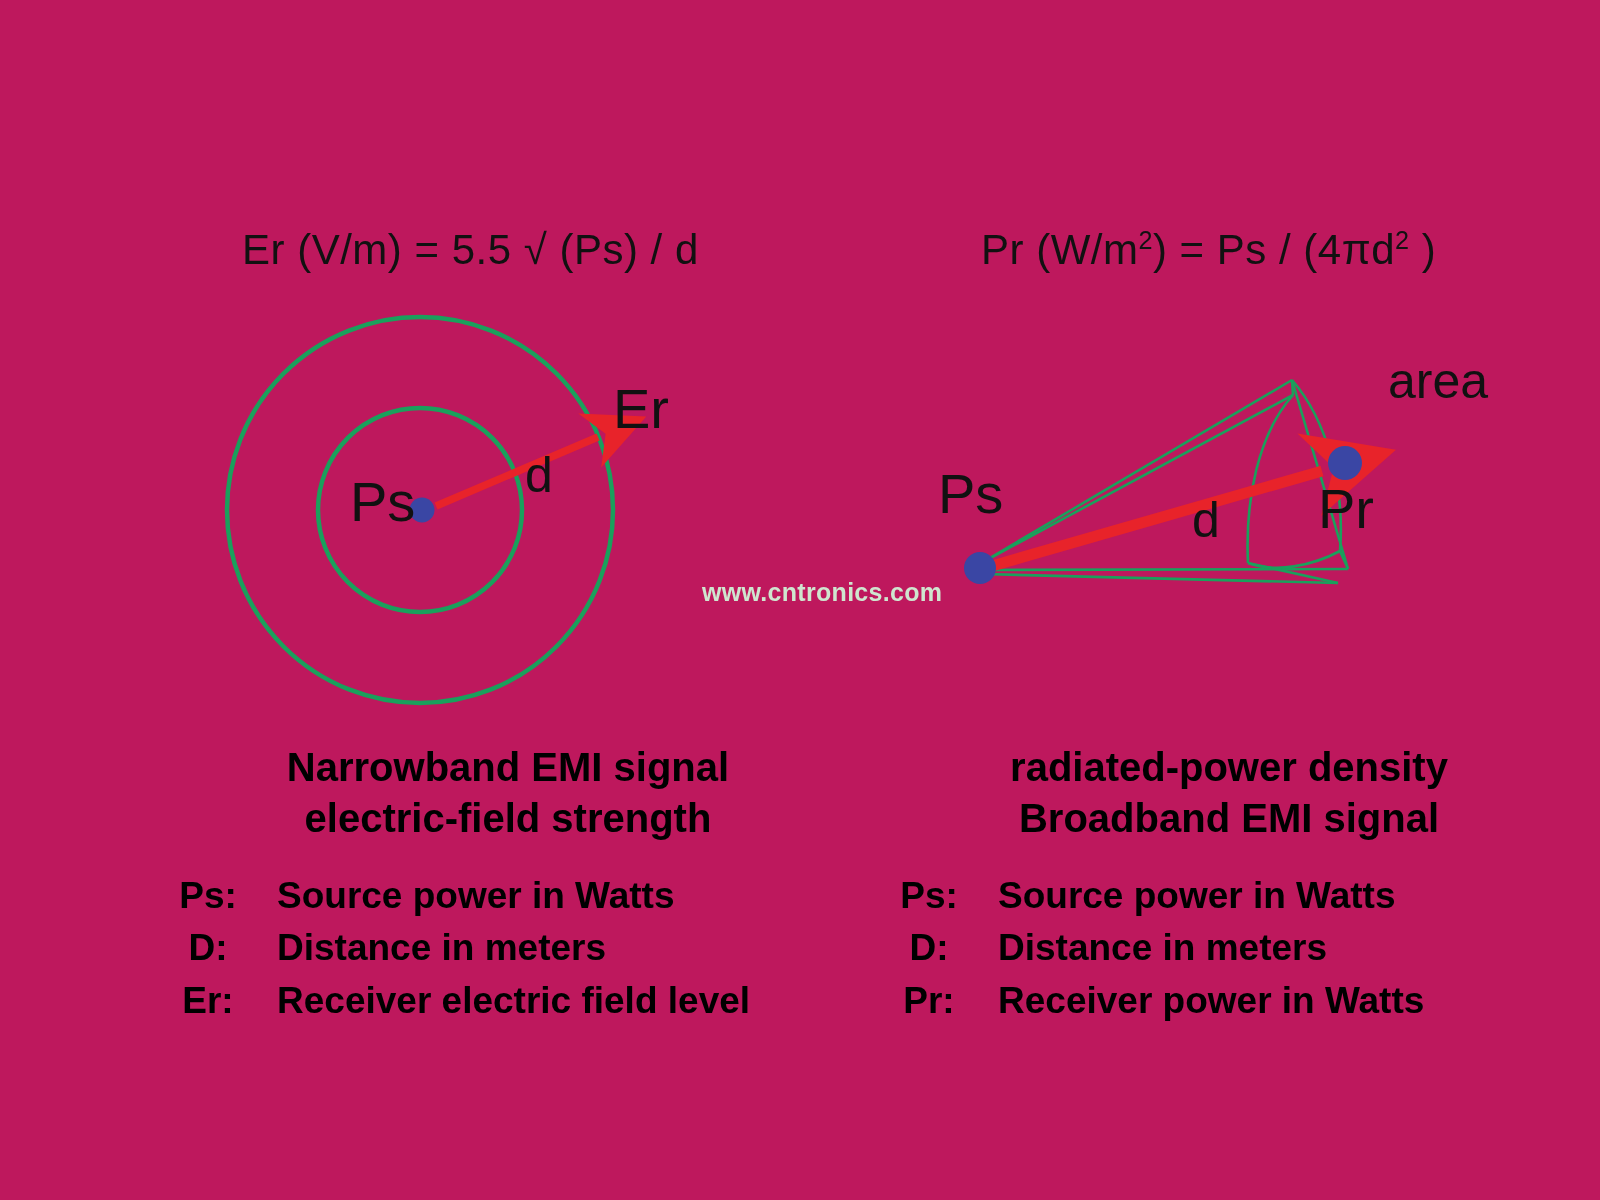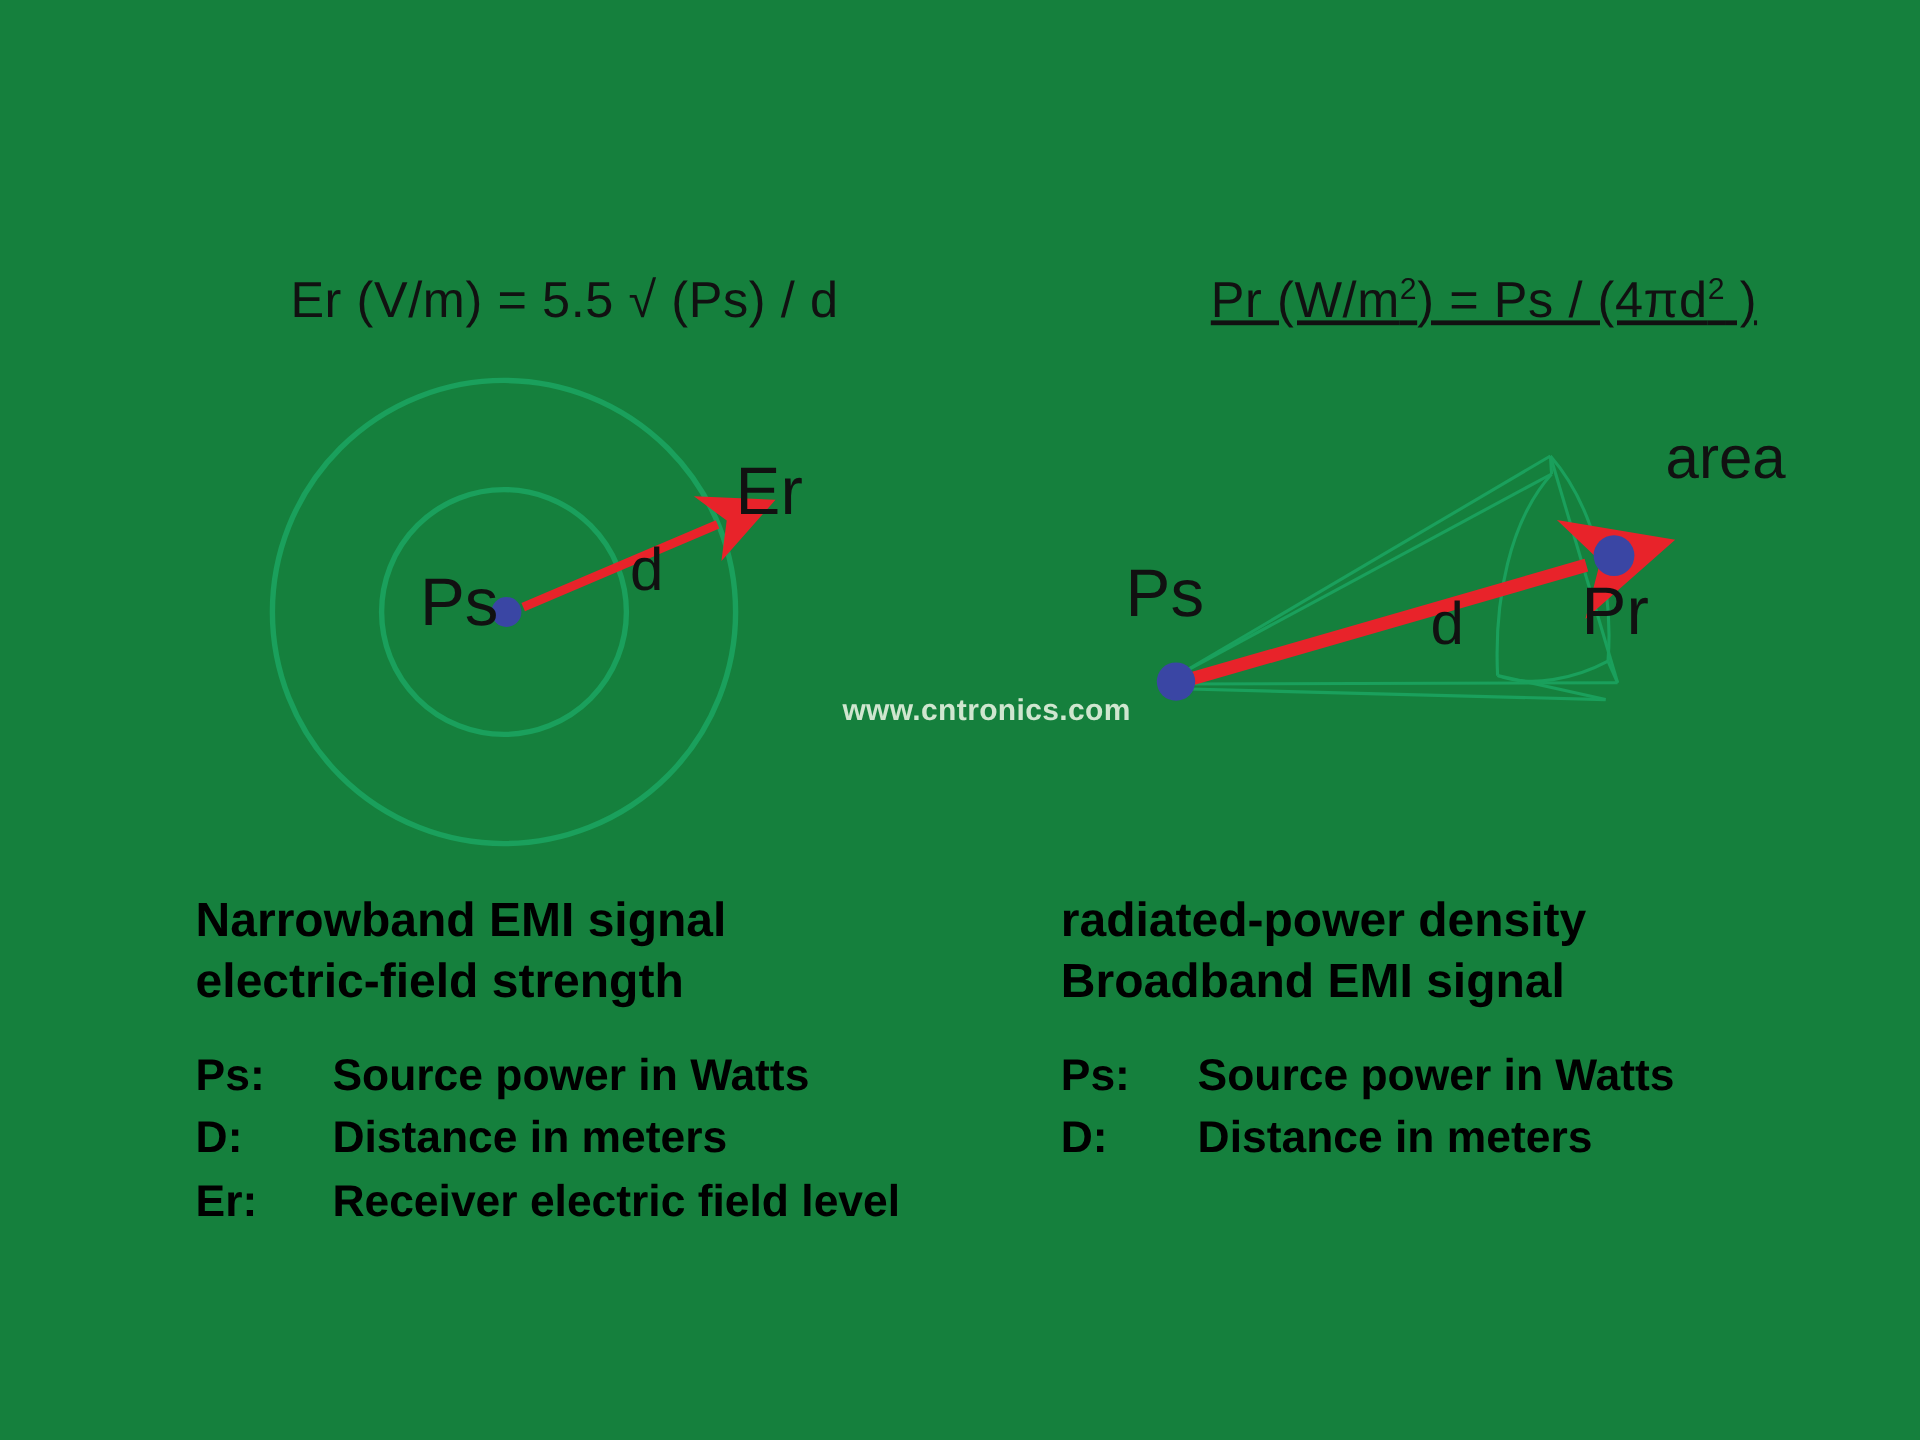--- a/index.html
+++ b/index.html
@@ -8,22 +8,23 @@
     background: #ffffff;
   }
   body {
     font-family: "Liberation Sans", sans-serif;
     color: #000000;
   }
   #page {
     position: relative;
     width: 1600px;
     height: 1200px;
-    background: #15803d;
+    background: #be185d;
     overflow: hidden;
+    text-align: center;
   }
   .abs { position: absolute; }
 
   
   .formula {
     font-size: 42px;
     font-weight: 400;
     color: #111111;
     letter-spacing: 0.5px;
     white-space: nowrap;
@@ -91,21 +92,21 @@
   }
   .legend-val { flex: 0 1 auto; margin-left: 24px; }
 </style>
 </head>
 <body>
 
 <div id="page">
 
   <div class="abs formula" style="left:242px; top:226px;">Er (V/m) = 5.5 √ (Ps) / d</div>
 
-  <div class="abs formula" style="left:1009px; top:226px;text-decoration:underline;"><span>Pr (W/m</span><sup>2</sup><span>) = Ps / (4πd</span><sup>2</sup><span> )</span></div>
+  <div class="abs formula" style="left:981px; top:226px;"><span>Pr (W/m</span><sup>2</sup><span>) = Ps / (4πd</span><sup>2</sup><span> )</span></div>
 
   <svg class="diagram-svg" viewBox="0 0 1600 1200">
     <defs>
       <marker id="redArrow" markerWidth="9" markerHeight="9" refX="1.2" refY="4.5" orient="auto" markerUnits="strokeWidth">
         <path d="M0,0.6 L8.2,4.5 L0,8.4 L2.3,4.5 Z" fill="#e8232a"></path>
       </marker>
     </defs>
 
     <g>
       <circle cx="420" cy="510" r="193" fill="none" stroke="#1aa05c" stroke-width="4.5"></circle>
@@ -185,16 +186,20 @@
     </div>
     <div class="legend">
       <div class="legend-row">
         <span class="legend-key">Ps:</span>
         <span class="legend-val">Source power in Watts</span>
       </div>
       <div class="legend-row">
         <span class="legend-key">D:</span>
         <span class="legend-val">Distance in meters</span>
       </div>
+      <div class="legend-row">
+        <span class="legend-key">Pr:</span>
+        <span class="legend-val">Receiver power in Watts</span>
+      </div>
     </div>
   </div>
 
 </div>
 
 </body></html>

